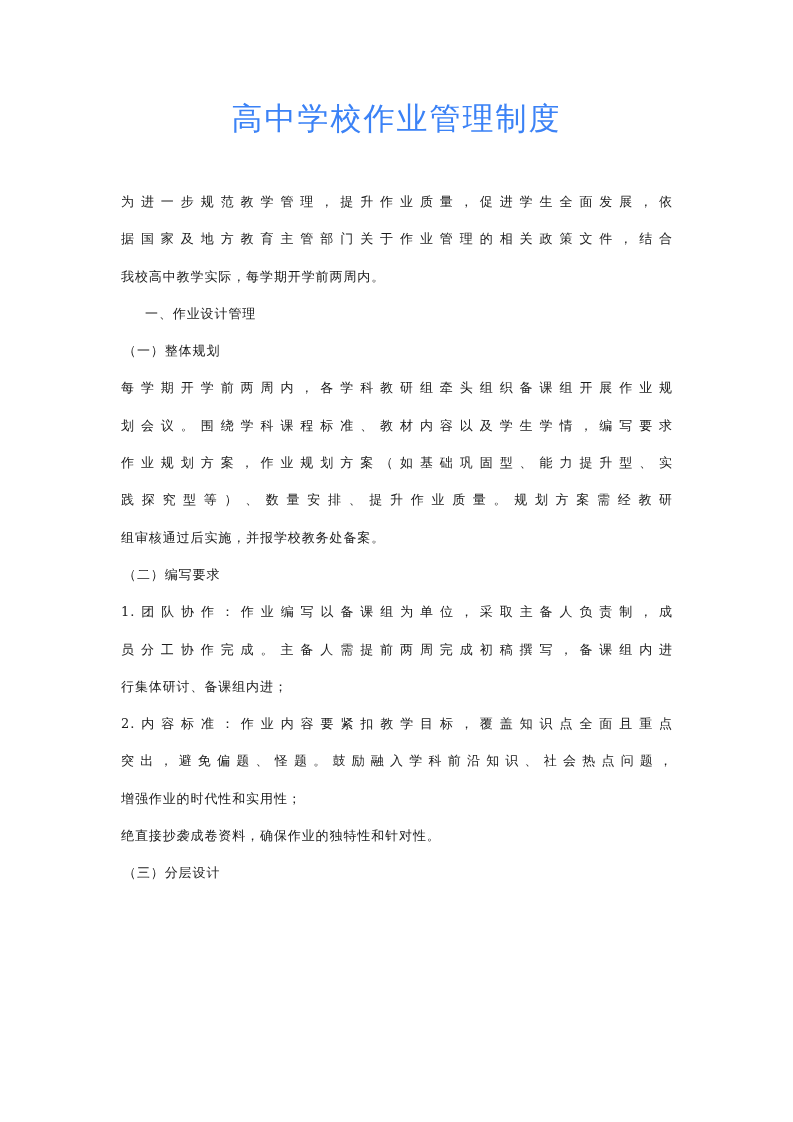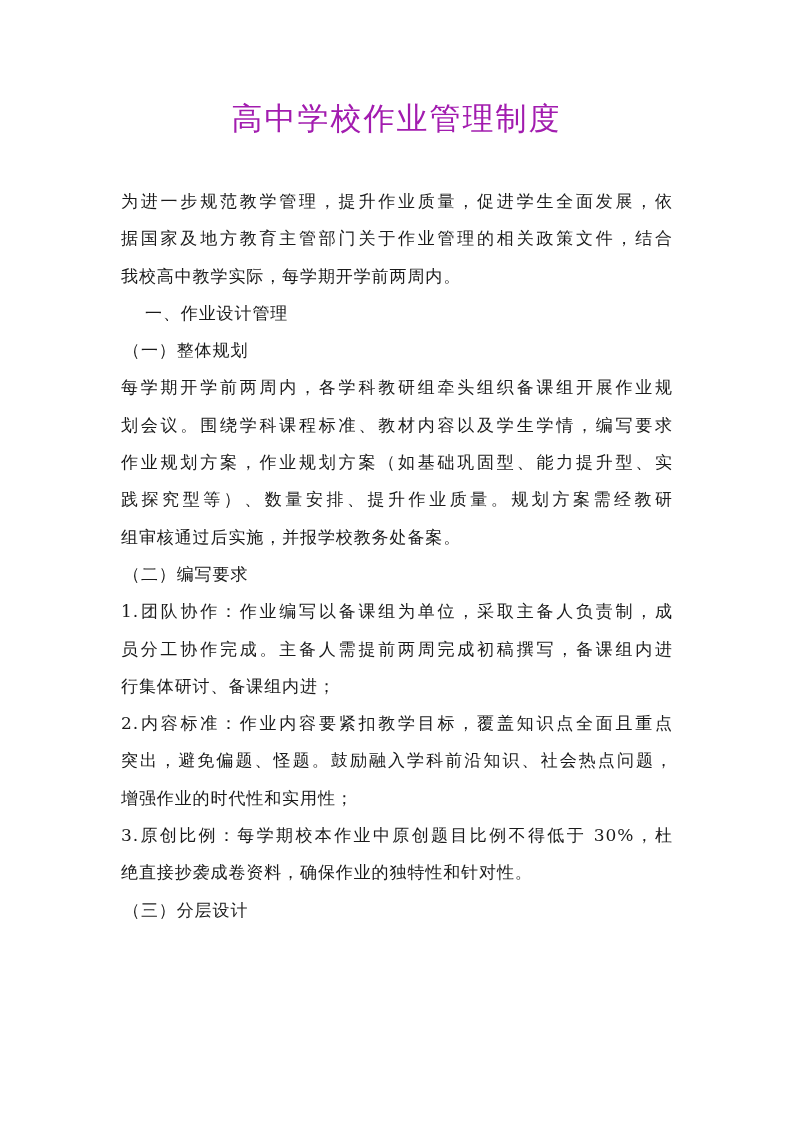--- a/index.html
+++ b/index.html
@@ -24,27 +24,27 @@
   }
   .title {
     position: absolute;
     left: 0;
     top: 96px;
     width: 793px;
     text-align: center;
     font-size: 31px;
     letter-spacing: 2px;
     line-height: 44px;
-    color: #a21caf;
+    color: #3b82f6;
   }
   .body-text {
     position: absolute;
     left: 121px;
     width: 552px;
-    font-size: 17px;
+    font-size: 13px;
     line-height: 37.3px;
     letter-spacing: 0.9px;
     text-align: justify;
     text-align-last: left;
     color: #1a1a1a;
   }
   .line {
     display: block;
     white-space: nowrap;
     height: 37.3px;
@@ -98,20 +98,19 @@
       <span class="line">1.团队协作：作业编写以备课组为单位，采取主备人负责制，成</span>
       <span class="line">员分工协作完成。主备人需提前两周完成初稿撰写，备课组内进</span>
       <span class="line last">行集体研讨、备课组内进；</span>
     </div>
     <div>
       <span class="line">2.内容标准：作业内容要紧扣教学目标，覆盖知识点全面且重点</span>
       <span class="line">突出，避免偏题、怪题。鼓励融入学科前沿知识、社会热点问题，</span>
       <span class="line last">增强作业的时代性和实用性；</span>
     </div>
     <div>
-      <span class="line">3.原创比例：每学期校本作业中原创题目比例不得低于 30%，杜</span>
       <span class="line last">绝直接抄袭成卷资料，确保作业的独特性和针对性。</span>
     </div>
 
     <span class="sub-heading">（三）分层设计</span>
   </div>
 
 </div>
 
 </body></html>

